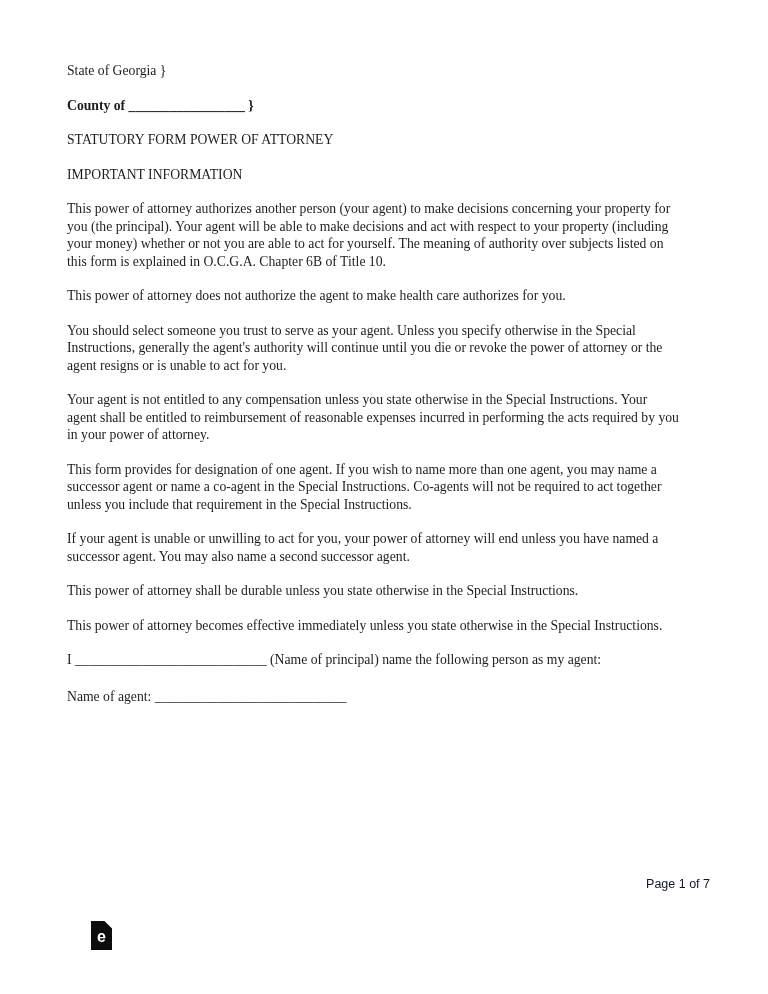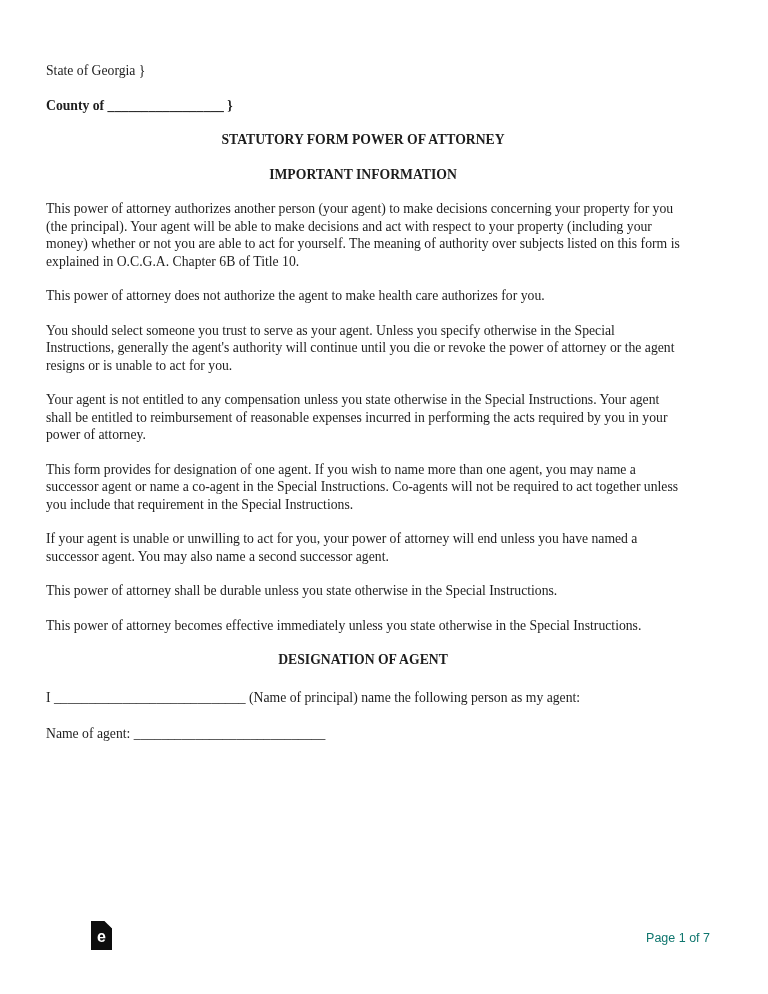--- a/index.html
+++ b/index.html
@@ -12,31 +12,30 @@
     width: 768px;
     height: 994px;
     background: #ffffff;
     color: #1d1d1d;
     font-family: "Liberation Serif", serif;
     font-size: 13.7px;
     line-height: 17.5px;
     overflow: hidden;
   }
   .content {
-    padding: 62px 88px 0 46px;
+    padding: 62px 88px 0 67px;
   }
   .content p {
     margin: 0 0 17px 0;
   }
   .state-line { margin-bottom: 0; }
   .county-line { margin-top: 21px; font-weight: bold; }
   .doc-title { margin-top: 17px; }
   .centered-bold {
-    text-align: center;
-    font-weight: bold;
+    font-weight: normal;
   }
   .first-para { margin-top: 16px; }
   .designation-heading { margin-bottom: 20px !important; }
   .fill-line { margin-bottom: 19px !important; }
 
   
   .logo {
     position: absolute;
     left: 91px;
     top: 921px;
@@ -66,24 +65,24 @@
     text-align: center;
     color: #ffffff;
     font-family: "Liberation Sans", sans-serif;
     font-weight: bold;
     font-size: 16px;
     line-height: 16px;
   }
   .page-indicator {
     position: absolute;
     right: 58px;
-    top: 930px;
+    top: 876px;
     font-family: "Liberation Sans", sans-serif;
     font-size: 12.5px;
-    color: #0f766e;
+    color: #0f172a;
   }
 </style>
 </head>
 <body>
 
 <div class="page">
   <div class="content">
 
     <p class="state-line">State of Georgia }</p>
     <p class="county-line">County of _________________ }</p>
@@ -93,21 +92,20 @@
 
     <p class="first-para">This power of attorney authorizes another person (your agent) to make decisions concerning your property for you (the principal). Your agent will be able to make decisions and act with respect to your property (including your money) whether or not you are able to act for yourself. The meaning of authority over subjects listed on this form is explained in O.C.G.A. Chapter 6B of Title 10.</p>
     <p>This power of attorney does not authorize the agent to make health care authorizes for you.</p>
     <p>You should select someone you trust to serve as your agent. Unless you specify otherwise in the Special Instructions, generally the agent's authority will continue until you die or revoke the power of attorney or the agent resigns or is unable to act for you.</p>
     <p>Your agent is not entitled to any compensation unless you state otherwise in the Special Instructions. Your agent shall be entitled to reimbursement of reasonable expenses incurred in performing the acts required by you in your power of attorney.</p>
     <p>This form provides for designation of one agent. If you wish to name more than one agent, you may name a successor agent or name a co-agent in the Special Instructions. Co-agents will not be required to act together unless you include that requirement in the Special Instructions.</p>
     <p>If your agent is unable or unwilling to act for you, your power of attorney will end unless you have named a successor agent. You may also name a second successor agent.</p>
     <p>This power of attorney shall be durable unless you state otherwise in the Special Instructions.</p>
     <p>This power of attorney becomes effective immediately unless you state otherwise in the Special Instructions.</p>
 
-    <p class="centered-bold designation-heading">DESIGNATION OF AGENT</p>
 
     <p class="fill-line">I ____________________________ (Name of principal) name the following person as my agent:</p>
     <p class="fill-line">Name of agent: ____________________________</p>
 
   </div>
 
   <div class="logo">
     <div class="doc-shape"></div>
     <div class="fold"></div>
     <div class="logo-letter">e</div>

